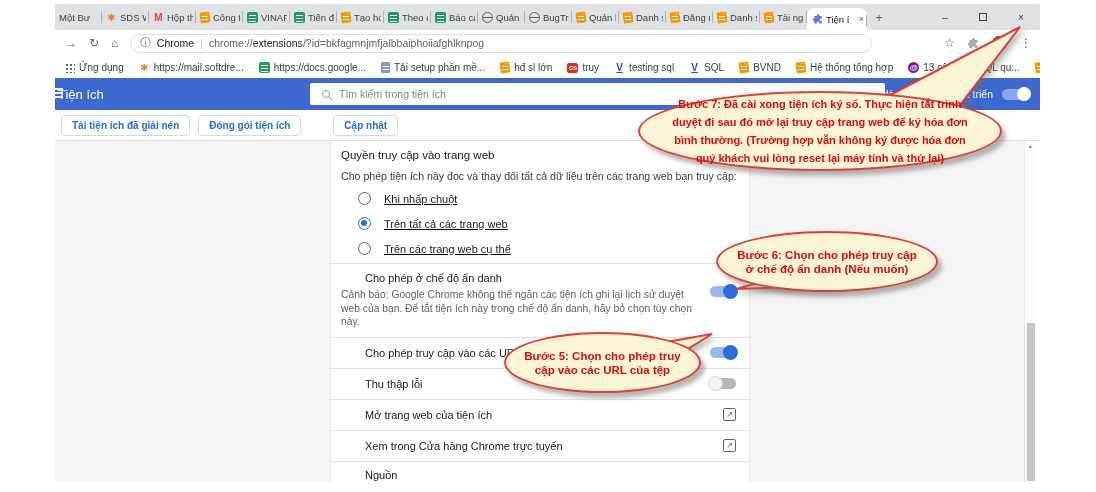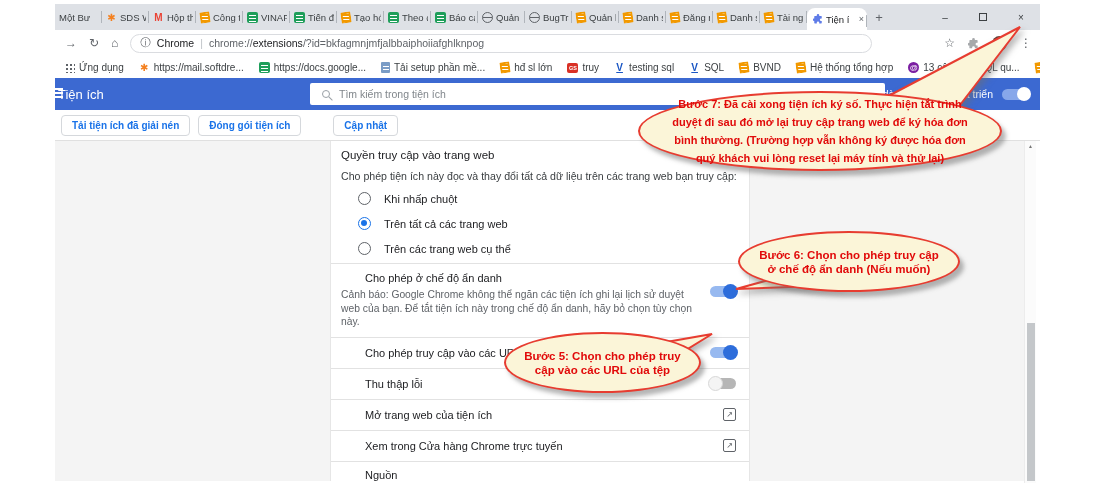--- a/index.html
+++ b/index.html
@@ -105,21 +105,21 @@
 
   
   .content { position:relative; height:342px; background:#fff; }
   .panel-left  { position:absolute; left:0;   top:0; width:275px; height:340px; background:#f4f4f4; }
   .panel-right { position:absolute; left:695px; top:0; width:274px; height:340px; background:#f4f4f4; }
   .card { position:absolute; left:275px; top:0; width:420px; height:340px;
           background:#fff; border-left:1px solid #e6e6e6; border-right:1px solid #e6e6e6; }
   .sect { padding:8px 10px 2px 10px; }
   .sect-title { font-size:11.5px; color:#202124; margin-bottom:9px; }
   .sect-desc  { font-size:10.6px; color:#3c4043; margin-bottom:4px; }
-  .radio-row { height:25px; display:flex; align-items:center; gap:13px; padding-left:17px; }
+  .radio-row { height:25px; display:flex; align-items:center; gap:13px; padding-left:17px;text-decoration:underline; }
   .radio { width:13px; height:13px; border:1.6px solid #5f6368; border-radius:50%;
            position:relative; flex:0 0 auto; }
   .radio.sel { border-color:#1a73e8; }
   .radio.sel::after { content:''; position:absolute; left:2px; top:2px; width:6px;
                       height:6px; border-radius:50%; background:#1a73e8; }
   .radio-label { font-size:11px; color:#202124; }
   .crow { border-top:1px solid #e2e2e2; min-height:31px; display:flex;
           align-items:center; justify-content:space-between; padding:0 13px 0 10px; }
   .crow.rich { padding:8px 56px 8px 10px; position:relative; align-items:flex-start; }
   .row-label { font-size:11px; color:#202124;margin-left:24px; }
@@ -148,21 +148,21 @@
   .tails { position:absolute; left:0; top:0; width:1096px; height:492px;
            z-index:29; pointer-events:none;
            filter:drop-shadow(3px 4px 3px rgba(110,110,110,.5)); }
   .bubble { position:absolute; z-index:30; background:#fbf5d8;
             border:2.5px solid #e73c30; border-radius:50%;
             display:flex; align-items:center; justify-content:center;
             text-align:center; color:#e10a0a; font-weight:bold;
             box-shadow:4px 5px 4px rgba(110,110,110,.5); }
   .b7 { left:638px; top:91px; width:364px; height:80px; font-size:11px;
         line-height:18px; padding:2px 28px; }
-  .b6 { left:738px; top:231px; width:222px; height:61px; font-size:11.5px;
+  .b6 { left:716px; top:231px; width:222px; height:61px; font-size:11.5px;
         line-height:14px; padding:2px 16px; }
   .b5 { left:504px; top:332px; width:197px; height:61px; font-size:11.5px;
         line-height:14px; padding:2px 10px; }
 </style>
 </head>
 <body>
 
 <div class="window">
 
   <div class="tabstrip">

